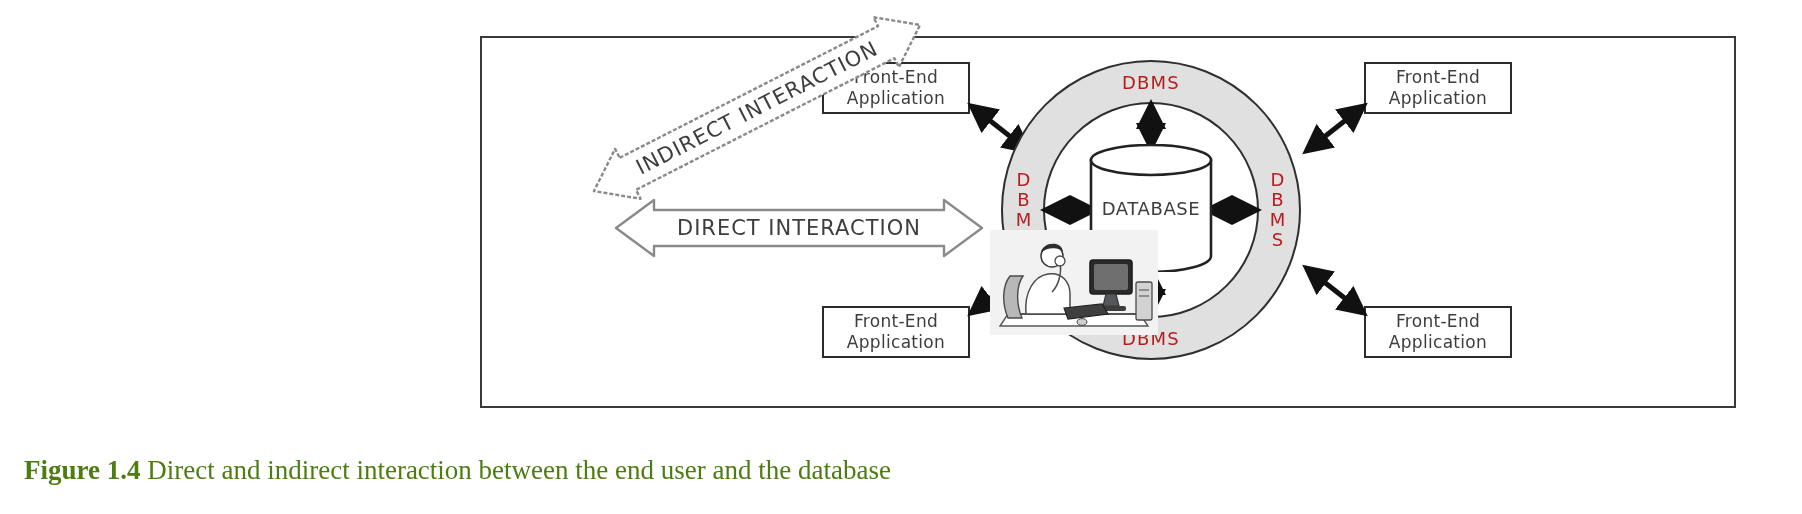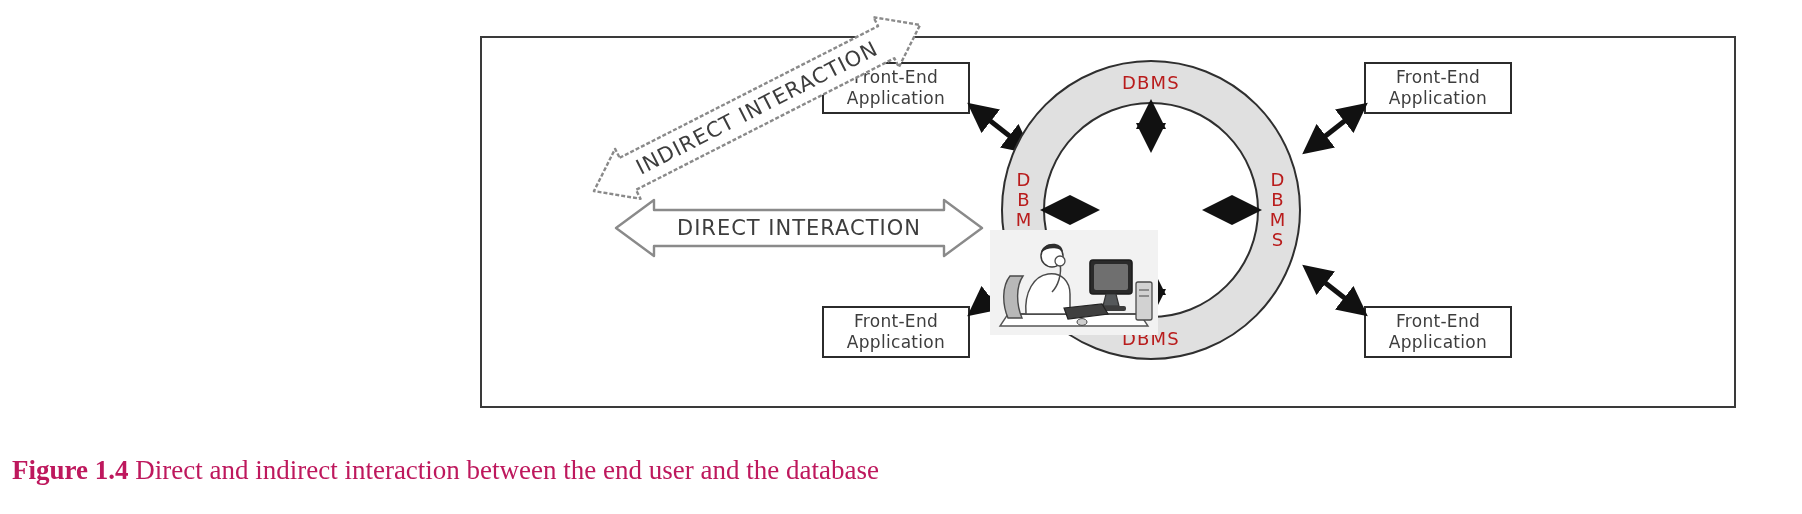--- a/index.html
+++ b/index.html
@@ -37,22 +37,22 @@
   #db-cyl{position:absolute;left:88px;top:84px;width:124px;height:128px;}
   #db-cyl svg{display:block;}
   #db-label{position:absolute;left:0;right:0;top:50%;transform:translateY(-50%);
        text-align:center;font-size:18px;color:#3d3d3d;letter-spacing:.6px;
        font-family:"DejaVu Sans",sans-serif;}
 
   .arrow-svg{position:absolute;overflow:visible;}
 
   #person{position:absolute;left:508px;top:192px;width:168px;height:105px;}
 
-  #caption{position:absolute;left:12px;top:455px;width:1500px;
-       font-family:"Liberation Serif",serif;font-size:27px;color:#be185d;
+  #caption{position:absolute;left:24px;top:455px;width:1500px;
+       font-family:"Liberation Serif",serif;font-size:27px;color:#4d7c0f;
        white-space:nowrap;}
   #caption b{font-weight:bold;}
 </style>
 </head>
 <body>
 
 <div id="figure-frame">
 
   <div class="fe-box" id="fe-tl">
     <span>Front-End</span>
@@ -121,20 +121,27 @@
     <svg class="arrow-svg" style="left:142px;top:214px;width:16px;height:36px;" viewBox="0 0 16 36">
       <line x1="8" y1="6" x2="8" y2="30" stroke="#111" stroke-width="5" marker-start="url(#ahB)" marker-end="url(#ahA)"></line>
     </svg>
     <svg class="arrow-svg" style="left:48px;top:142px;width:42px;height:16px;" viewBox="0 0 42 16">
       <line x1="6" y1="8" x2="36" y2="8" stroke="#111" stroke-width="5" marker-start="url(#ahB)" marker-end="url(#ahA)"></line>
     </svg>
     <svg class="arrow-svg" style="left:210px;top:142px;width:42px;height:16px;" viewBox="0 0 42 16">
       <line x1="6" y1="8" x2="36" y2="8" stroke="#111" stroke-width="5" marker-start="url(#ahB)" marker-end="url(#ahA)"></line>
     </svg>
 
+    <div id="db-cyl">
+      <svg width="124" height="128" viewBox="0 0 124 128">
+        <path d="M2,16 L2,112 A60,16 0 0 0 122,112 L122,16 Z" fill="#ffffff" stroke="#222" stroke-width="2.6"></path>
+        <ellipse cx="62" cy="16" rx="60" ry="15" fill="#ffffff" stroke="#222" stroke-width="2.6"></ellipse>
+      </svg>
+      <div id="db-label">DATABASE</div>
+    </div>
   </div>
 
   <svg class="arrow-svg" style="left:132px;top:160px;width:370px;height:60px;" viewBox="0 0 370 60">
     <path d="M40,12 L330,12 L330,2 L368,30 L330,58 L330,48 L40,48 L40,58 L2,30 L40,2 Z" fill="#ffffff" stroke="#8a8a8a" stroke-width="2.4" stroke-linejoin="round"></path>
     <text x="185" y="37" text-anchor="middle" font-family="DejaVu Sans, sans-serif" font-size="21" letter-spacing="1" fill="#3d3d3d">DIRECT INTERACTION</text>
   </svg>
 
   <svg class="arrow-svg" style="left:90px;top:10px;width:370px;height:120px;" viewBox="0 0 370 120">
     <g transform="rotate(-27 185 60)">
       <path d="M40,42 L330,42 L330,32 L368,60 L330,88 L330,78 L40,78 L40,88 L2,60 L40,32 Z" fill="#ffffff" stroke="#8a8a8a" stroke-width="2.4" stroke-linejoin="round" stroke-dasharray="4 2"></path>

